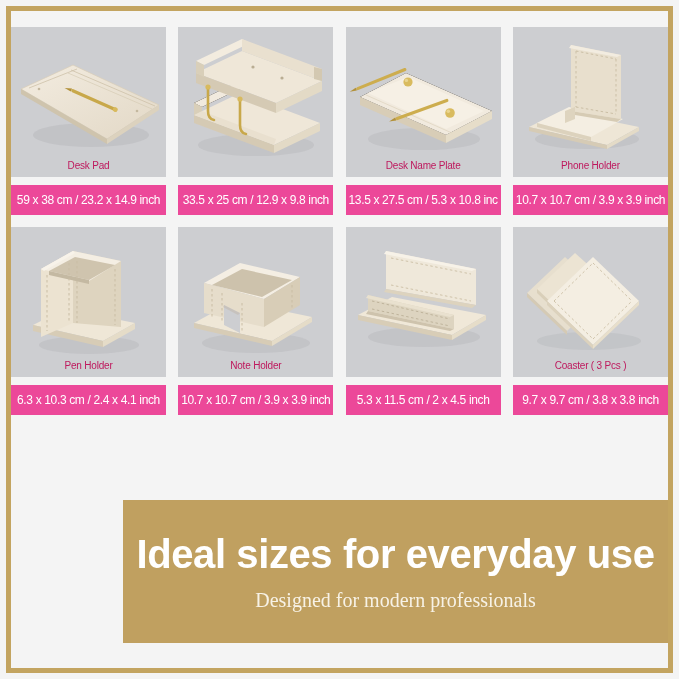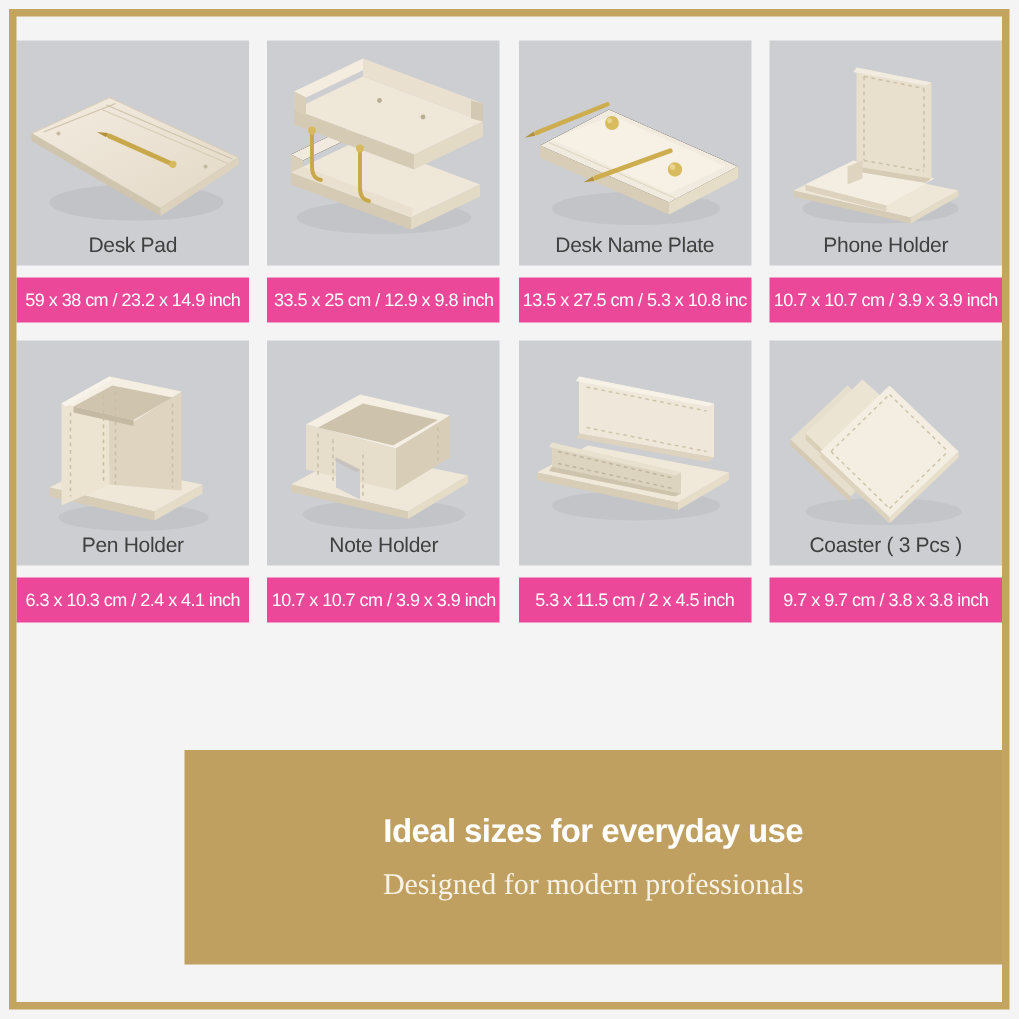--- a/index.html
+++ b/index.html
@@ -64,22 +64,22 @@
     background: #cdced1;
     overflow: hidden;
   }
   .photo svg { display: block; }
   .caption {
     position: absolute;
     left: 0;
     right: 0;
     bottom: 6px;
     text-align: center;
-    font-size: 14px;
-    color: #404040;
+    font-size: 10px;
+    color: #be185d;
     font-family: "Liberation Sans", sans-serif;
     letter-spacing: -0.2px;
   }
   .spacer { height: 8px; }
   .sizebar {
     width: 155px;
     height: 30px;
     background: #ec4899;
     display: flex;
     align-items: center;
@@ -101,21 +101,21 @@
     height: 143px;
     background: #c0a060;
     display: flex;
     flex-direction: column;
     align-items: center;
     justify-content: center;
     box-sizing: border-box;
   }
   #banner-title {
     color: #ffffff;
-    font-size: 22px;
+    font-size: 40px;
     font-weight: bold;
     letter-spacing: -0.4px;
     margin-bottom: 12px;
     font-family: "Liberation Sans", sans-serif;
   }
   #banner-sub {
     color: #f7f2e6;
     font-size: 20px;
     font-weight: 300;
     letter-spacing: 0px;

